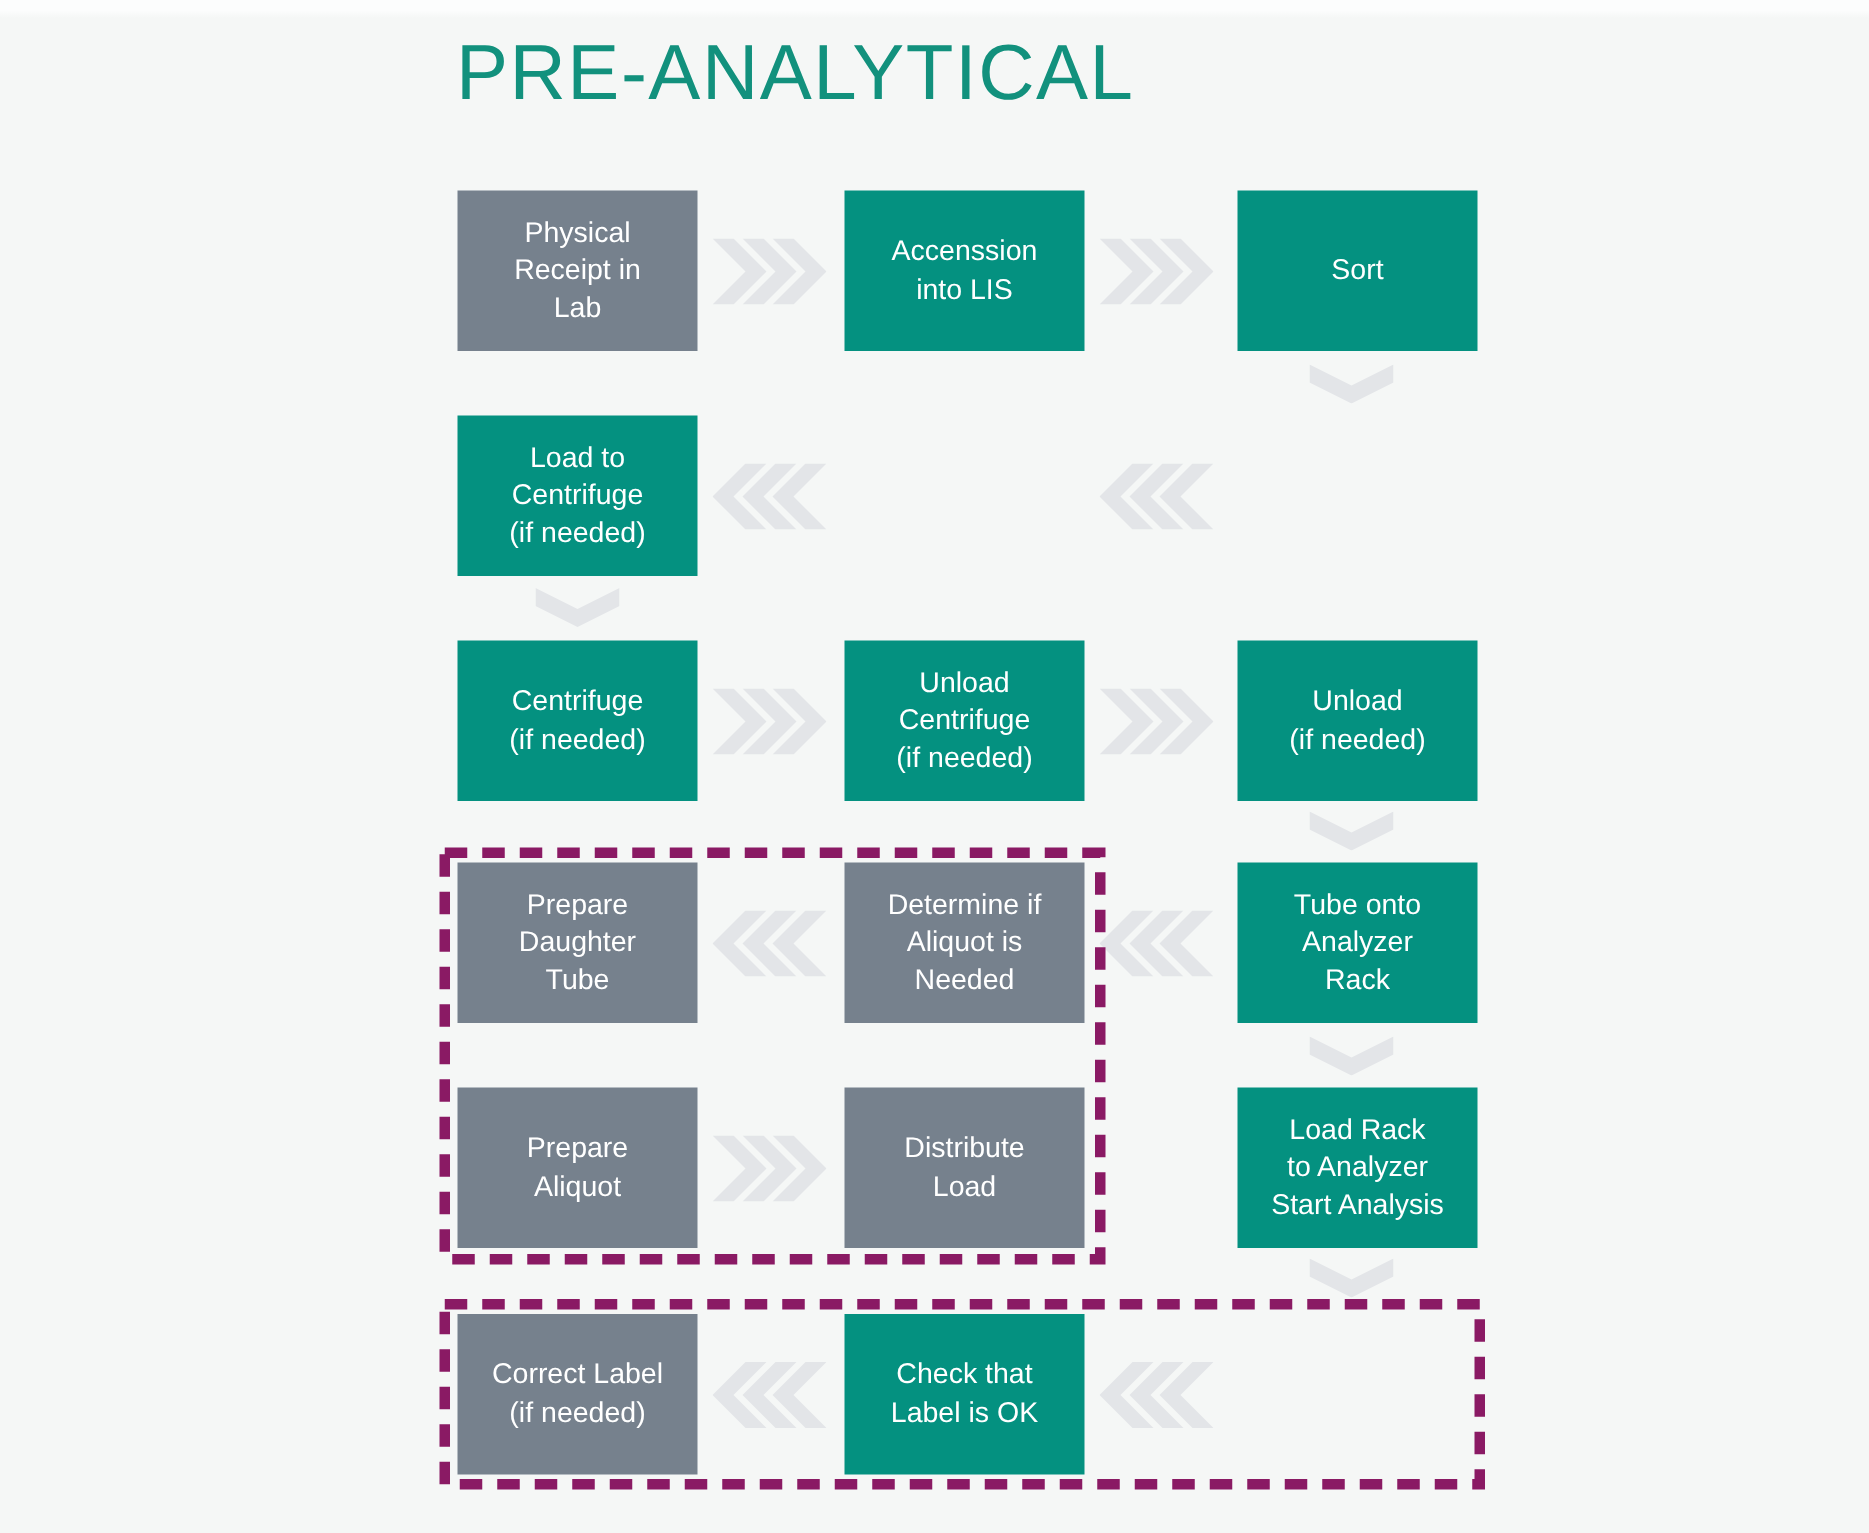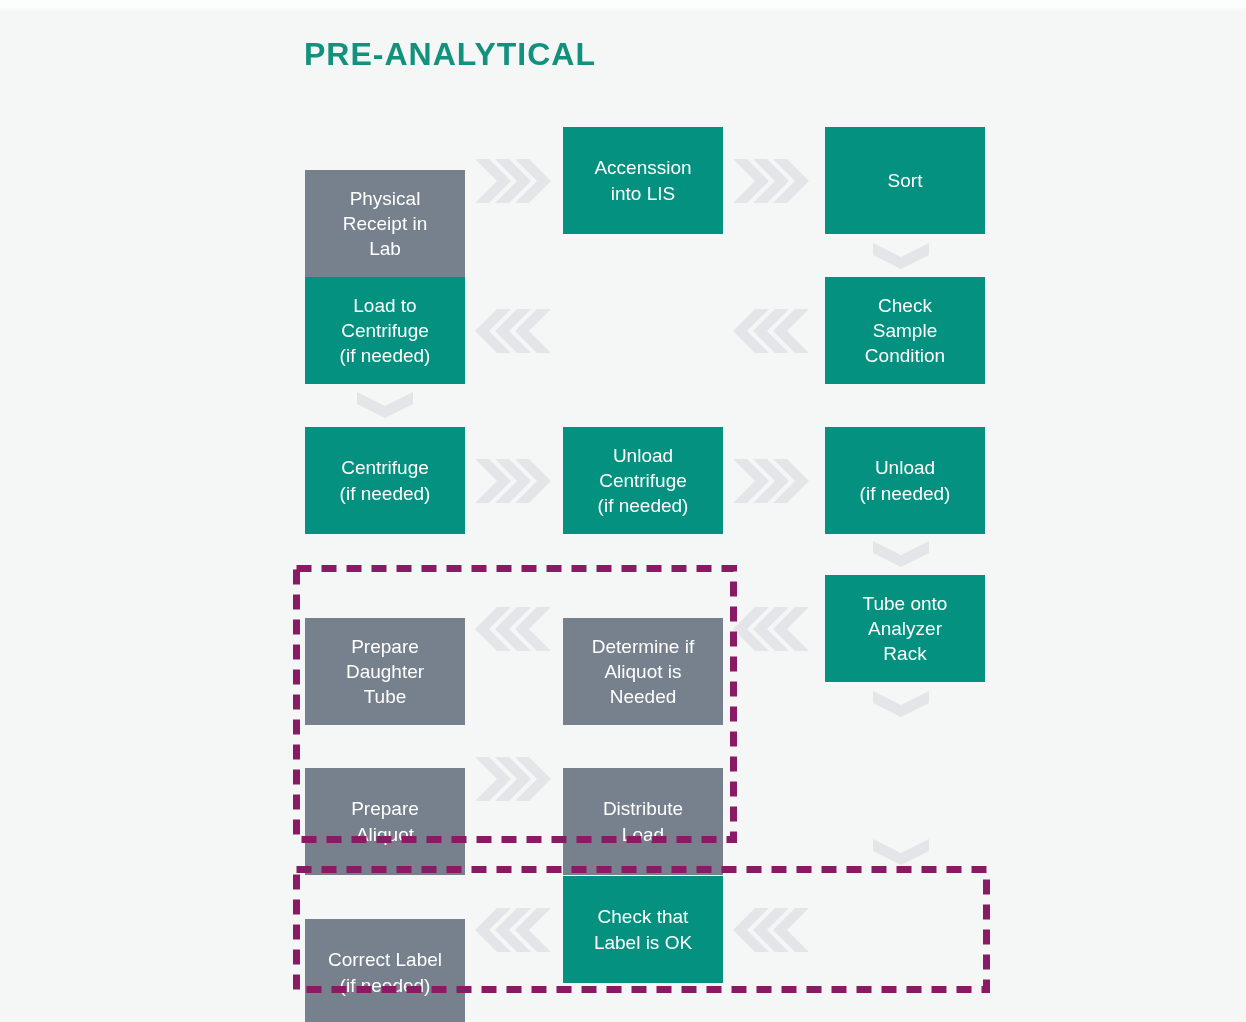--- a/index.html
+++ b/index.html
@@ -13,34 +13,34 @@
   }
   html,body{margin:0;padding:0;}
   body{background:#e9ebea;font-family:"Liberation Sans",sans-serif;}
   .canvas{
     position:relative;
     width:1246px;height:1022px;
     background:linear-gradient(#fcfdfd 0px,#fcfdfd 7px,var(--background) 12px);
     overflow:hidden;
   }
   .page-title{
-    position:absolute;left:304px;top:36px;
-    font-size:32px;font-weight:bold;letter-spacing:1px;
+    position:absolute;left:304px;top:19px;
+    font-size:52px;font-weight:normal;letter-spacing:1px;
     color:var(--title);
   }
   .box{
     position:absolute;width:160px;height:107px;
     display:flex;align-items:center;justify-content:center;
     text-align:center;color:var(--text);
     font-size:19px;line-height:1.32;
     white-space:pre-line;
     padding:2px;box-sizing:border-box;
   }
   .box.teal{background:var(--teal);}
-  .box.slate{background:var(--slate);margin-top:43px;}
+  .box.slate{background:var(--slate);}
   .c1{left:305px}.c2{left:563px}.c3{left:825px}
   .r1{top:127px}.r2{top:277px}.r3{top:427px}.r4{top:575px}.r5{top:725px}.r6{top:876px}
 
   .arrow{position:absolute;width:76px;height:44px;}
   .arrow svg{width:100%;height:100%;display:block;fill:var(--arrow);}
   .arrow.left svg{transform:scaleX(-1);}
   .g1{left:475px}.g2{left:733px}
   .ay1{top:159px}.ay2{top:309px}.ay3{top:459px}.ay4{top:607px}.ay5{top:757px}.ay6{top:908px}
 
   .down{position:absolute;width:56px;height:26px;}
@@ -101,23 +101,20 @@
   <div class="arrow left g1 ay2">
       <svg>
         <use href="#chev-right"></use>
       </svg>
     </div>
   <div class="arrow left g2 ay2">
       <svg>
         <use href="#chev-right"></use>
       </svg>
     </div>
-  <div class="box c3 r2 teal">Check
-Sample
-Condition</div>
   <div class="down d2">
       <svg>
         <use href="#chev-down"></use>
       </svg>
     </div>
 
   <div class="box c1 r3 teal">Centrifuge
 (if needed)</div>
   <div class="arrow g1 ay3">
       <svg>
@@ -167,20 +164,23 @@
 
   <div class="box c1 r5 slate">Prepare
 Aliquot</div>
   <div class="arrow g1 ay5">
       <svg>
         <use href="#chev-right"></use>
       </svg>
     </div>
   <div class="box c2 r5 slate">Distribute
 Load</div>
+  <div class="box c3 r5 teal">Load Rack
+to Analyzer
+Start Analysis</div>
   <div class="down d5">
       <svg>
         <use href="#chev-down"></use>
       </svg>
     </div>
 
   <div class="box c1 r6 slate">Correct Label
 (if needed)</div>
   <div class="arrow left g1 ay6">
       <svg>

